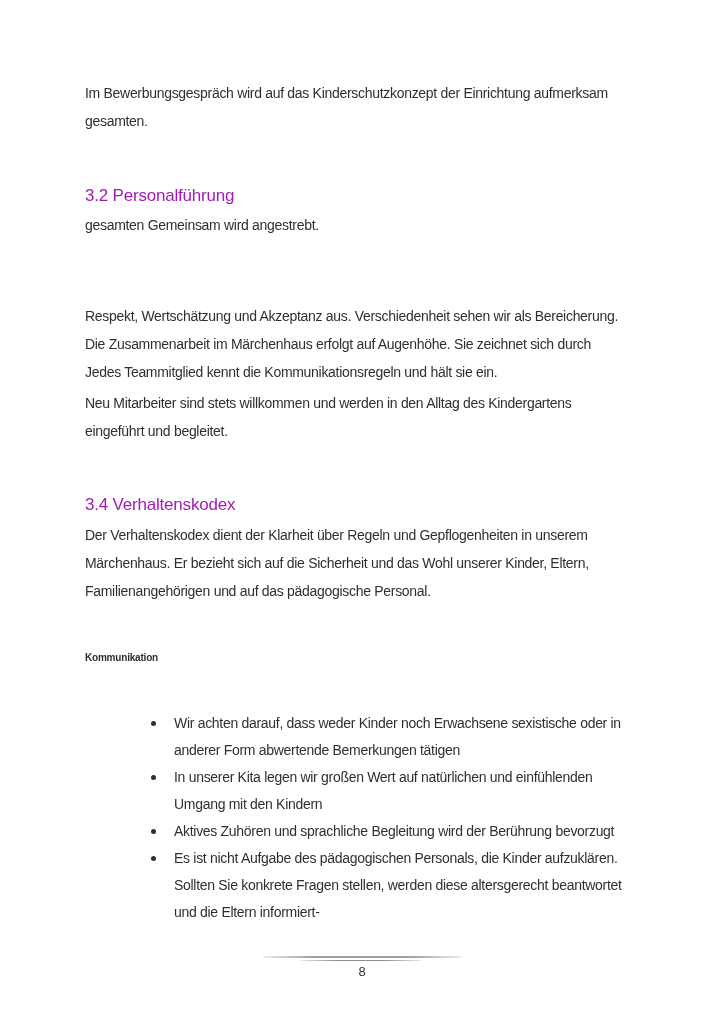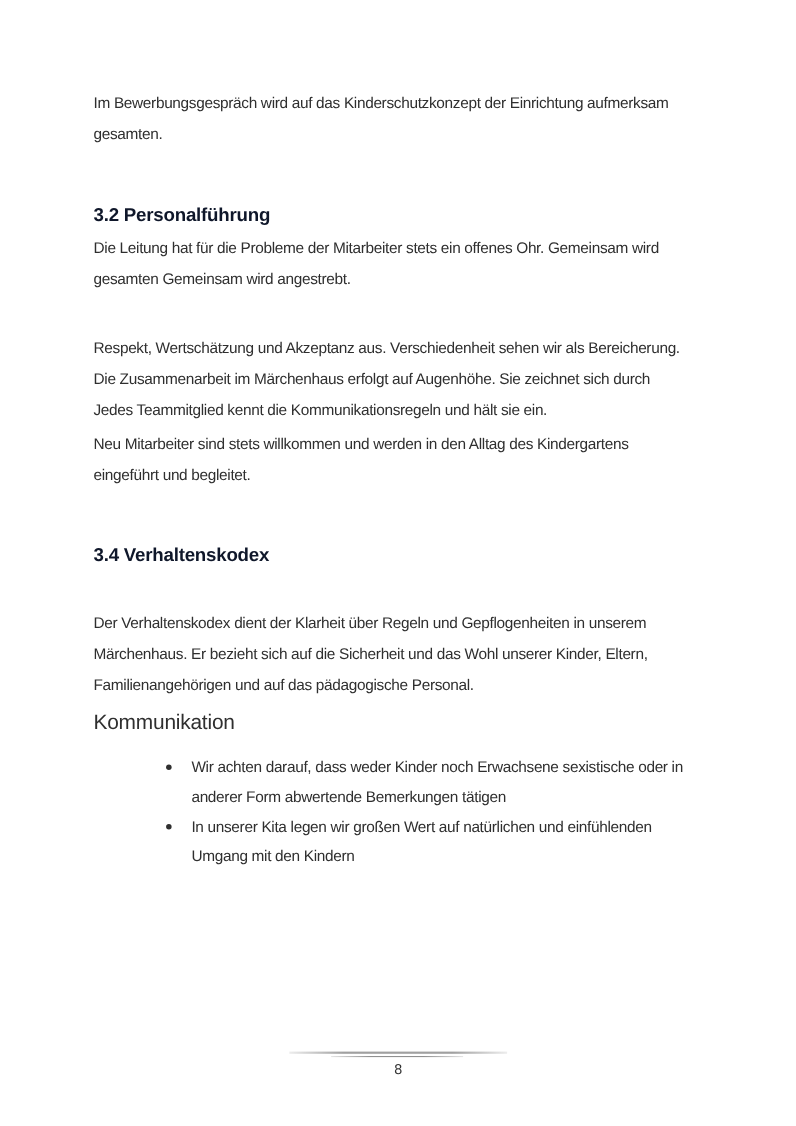--- a/index.html
+++ b/index.html
@@ -27,32 +27,33 @@
     line-height: 28px;
     letter-spacing: -0.3px;
   }
   .para .tline, .btext .tline {
     white-space: nowrap;
   }
   .heading {
     margin: 0;
     font-size: 17px;
     line-height: 24px;
-    font-weight: 700;
-    color: #0f172a;
+    font-weight: 400;
+    color: #a21caf;
     letter-spacing: -0.2px;
   }
   .subheading {
-    font-size: 19px;
+    font-size: 10px;
     line-height: 24px;
-    font-weight: 400;
+    font-weight: 700;
     letter-spacing: -0.2px;
   }
   .bullets {
     width: 600px;
+    margin-top: 26px;
   }
   .bullet {
     position: relative;
   }
   .btext {
     margin-left: 89px;
     font-size: 14px;
     line-height: 27px;
     letter-spacing: -0.3px;
   }
@@ -98,38 +99,37 @@
 <div class="page">
 
   <div class="block para" style="top:79px">
       <div class="tline">Im Bewerbungsgespräch wird auf das Kinderschutzkonzept der Einrichtung aufmerksam</div>
       <div class="tline">gesamten.</div>
     </div>
 
   <h2 class="block heading" style="top:184px">3.2 Personalführung</h2>
 
   <div class="block para" style="top:211px">
-      <div class="tline">Die Leitung hat für die Probleme der Mitarbeiter stets ein offenes Ohr. Gemeinsam wird</div>
       <div class="tline">gesamten Gemeinsam wird angestrebt.</div>
     </div>
 
   <div class="block para" style="top:302px">
       <div class="tline">Respekt, Wertschätzung und Akzeptanz aus. Verschiedenheit sehen wir als Bereicherung.</div>
       <div class="tline">Die Zusammenarbeit im Märchenhaus erfolgt auf Augenhöhe. Sie zeichnet sich durch</div>
       <div class="tline">Jedes Teammitglied kennt die Kommunikationsregeln und hält sie ein.</div>
     </div>
 
   <div class="block para" style="top:389px">
       <div class="tline">Neu Mitarbeiter sind stets willkommen und werden in den Alltag des Kindergartens</div>
       <div class="tline">eingeführt und begleitet.</div>
     </div>
 
   <h2 class="block heading" style="top:493px">3.4 Verhaltenskodex</h2>
 
-  <div class="block para" style="top:552px">
+  <div class="block para" style="top:521px">
       <div class="tline">Der Verhaltenskodex dient der Klarheit über Regeln und Gepflogenheiten in unserem</div>
       <div class="tline">Märchenhaus. Er bezieht sich auf die Sicherheit und das Wohl unserer Kinder, Eltern,</div>
       <div class="tline">Familienangehörigen und auf das pädagogische Personal.</div>
     </div>
 
   <div class="block subheading" style="top:646px">Kommunikation</div>
 
   <div class="block bullets" style="top:684px">
     <div class="bullet">
       <span class="dot"></span>
@@ -138,19 +138,33 @@
           <div class="tline">anderer Form abwertende Bemerkungen tätigen</div>
         </div>
     </div>
     <div class="bullet">
       <span class="dot"></span>
       <div class="btext">
           <div class="tline">In unserer Kita legen wir großen Wert auf natürlichen und einfühlenden</div>
           <div class="tline">Umgang mit den Kindern</div>
         </div>
     </div>
+    <div class="bullet">
+      <span class="dot"></span>
+      <div class="btext">
+          <div class="tline">Aktives Zuhören und sprachliche Begleitung wird der Berührung bevorzugt</div>
+        </div>
+    </div>
+    <div class="bullet">
+      <span class="dot"></span>
+      <div class="btext">
+          <div class="tline">Es ist nicht Aufgabe des pädagogischen Personals, die Kinder aufzuklären.</div>
+          <div class="tline">Sollten Sie konkrete Fragen stellen, werden diese altersgerecht beantwortet</div>
+          <div class="tline">und die Eltern informiert-</div>
+        </div>
+    </div>
   </div>
 
   <div class="footer-rule-1"></div>
   <div class="footer-rule-2"></div>
   <div class="pagenum">8</div>
 
 </div>
 
 </body></html>

